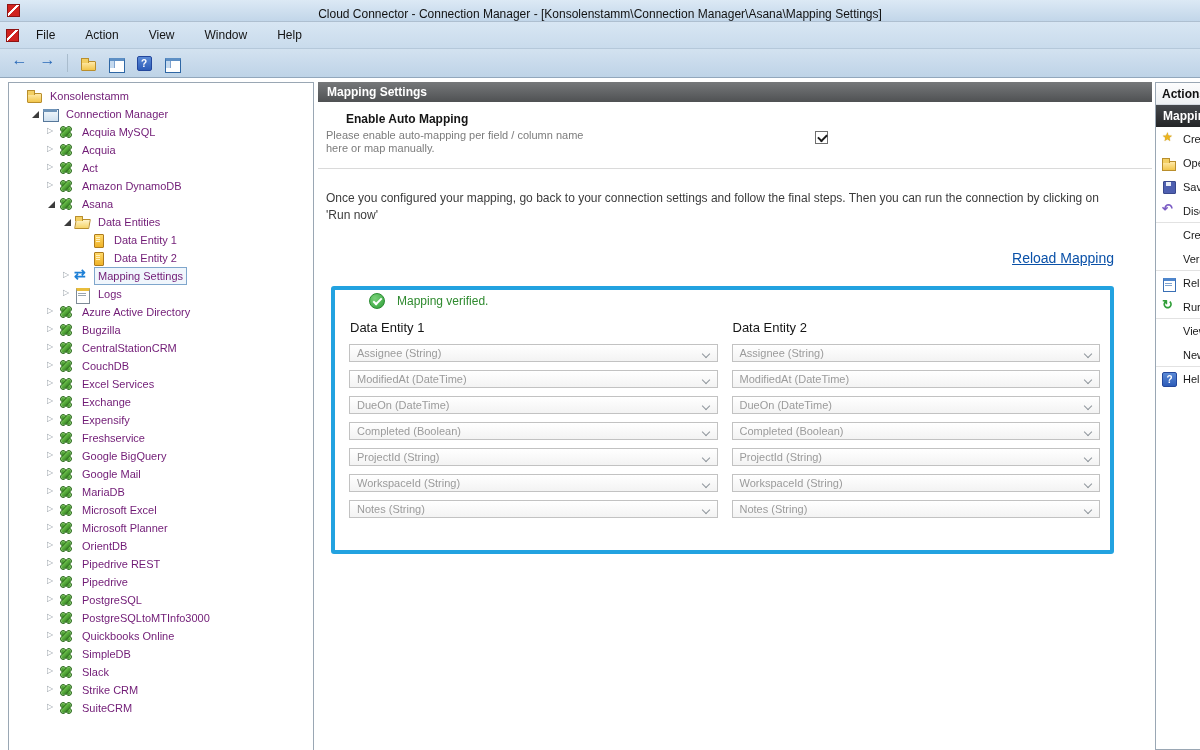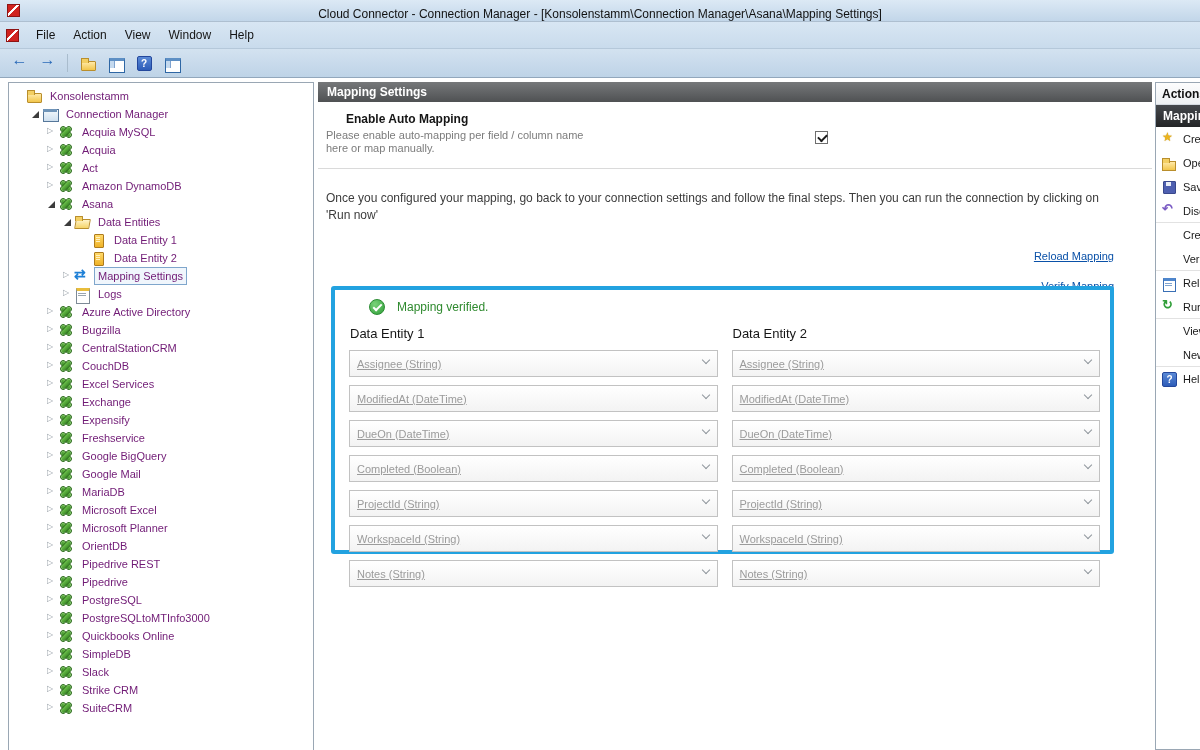--- a/index.html
+++ b/index.html
@@ -83,36 +83,36 @@
   .main-body { position:absolute; top:20px; left:0; right:0; bottom:0; font-size:12px; color:#333; }
   .am-title { position:absolute; left:8px; top:10px; font-weight:bold; color:#151515; font-size:12px;margin-left:20px; }
   .am-desc  { position:absolute; left:8px; top:27px; width:272px; color:#7c7c7c; font-size:11px; line-height:13px; }
   .checkbox { position:absolute; left:497px; top:29px; width:13px; height:13px; background:#fff;
               border:1px solid #6e6e6e; cursor:pointer; }
   .checkbox.checked::after { content:""; position:absolute; left:2px; top:2px; width:7px; height:4px;
       border-left:2px solid #1c1c1c; border-bottom:2px solid #1c1c1c; transform:rotate(-45deg); }
   .hsep { position:absolute; left:0; right:0; top:66px; height:1px; background:#dadada; }
   .instructions { position:absolute; left:8px; top:88px; width:782px; line-height:17px; color:#3c3c3c; }
   .links { position:absolute; right:38px; top:148px; text-align:right; }
-  .links a { display:block; color:#0a51a8; text-decoration:underline; font-size:11px; margin-bottom:18px; cursor:pointer; }
+  .links a { display:block; color:#0a51a8; text-decoration:underline; font-size:14px; margin-bottom:18px; cursor:pointer; }
   .mapping-box { position:absolute; left:13px; top:184px; width:783px; height:268px;
-                 border:4px solid #22a2e0; border-radius:3px; background:#fff; padding:6px 10px; }
+                 border:4px solid #22a2e0; border-radius:3px; background:#fff; padding:0 10px; }
   .verified-row { display:flex; align-items:center; gap:12px; margin:3px 0 9px 24px; }
   .verified-check { width:16px; height:16px; border-radius:50%; border:1px solid #2a8c31;
       background:radial-gradient(circle at 35% 30%, #79d279, #2f9e38); position:relative; flex:none; }
   .verified-check::after { content:""; position:absolute; left:3px; top:4px; width:7px; height:3px;
       border-left:2px solid #fff; border-bottom:2px solid #fff; transform:rotate(-45deg); }
   .verified-text { color:#2f8a2f; font-size:12px; }
   .entity-cols { display:flex; gap:14px; margin-left:4px; }
   .entity-col { width:372px; }
   .col-title { font-size:13px; color:#161616; margin:2px 0 9px 1px; }
   .fields { display:flex; flex-direction:column; gap:8px; }
-  .dropdown { height:27px; border:1px solid #c2c2c2; background:linear-gradient(#ffffff,#f3f3f3);
+  .dropdown { height:18px; border:1px solid #c2c2c2; background:linear-gradient(#ffffff,#f3f3f3);
               display:flex; align-items:center; padding-left:7px; color:#9b9b9b; font-size:11px;
-              position:relative; cursor:pointer;text-decoration:underline; }
+              position:relative; cursor:pointer; }
   .dd-arrow { position:absolute; right:8px; top:6px; width:6px; height:6px;
       border-right:1px solid #8f969c; border-bottom:1px solid #8f969c; transform:rotate(45deg); }
 
   
   .actions-panel { position:absolute; left:1155px; top:4px; width:190px; bottom:0;
                    border:1px solid #9aa7b4; border-right:none; background:#fff; }
   .actions-title { height:22px; font-weight:bold; font-size:12px; color:#111; padding:4px 6px;
                    background:linear-gradient(#fdfdfd,#edf0f3); border-bottom:1px solid #d4dae0; }
   .actions-section { height:22px; background:linear-gradient(#45484c,#232527); color:#fff;
                      font-weight:bold; font-size:12px; padding:4px 7px; cursor:pointer; }
@@ -145,21 +145,21 @@
 </head>
 <body>
 
 <div class="titlebar">
   <span class="app-logo"></span>
   <span class="title-text">Cloud Connector - Connection Manager - [Konsolenstamm\Connection Manager\Asana\Mapping Settings]</span>
 </div>
 
 <div class="menubar">
   <span class="app-logo"></span>
-  <div style="display:flex;">
+  <div style="display:flex;gap:12px;">
 
       <span class="menu-item">File</span>
 
       <span class="menu-item">Action</span>
 
       <span class="menu-item">View</span>
 
       <span class="menu-item">Window</span>
 
       <span class="menu-item">Help</span>

